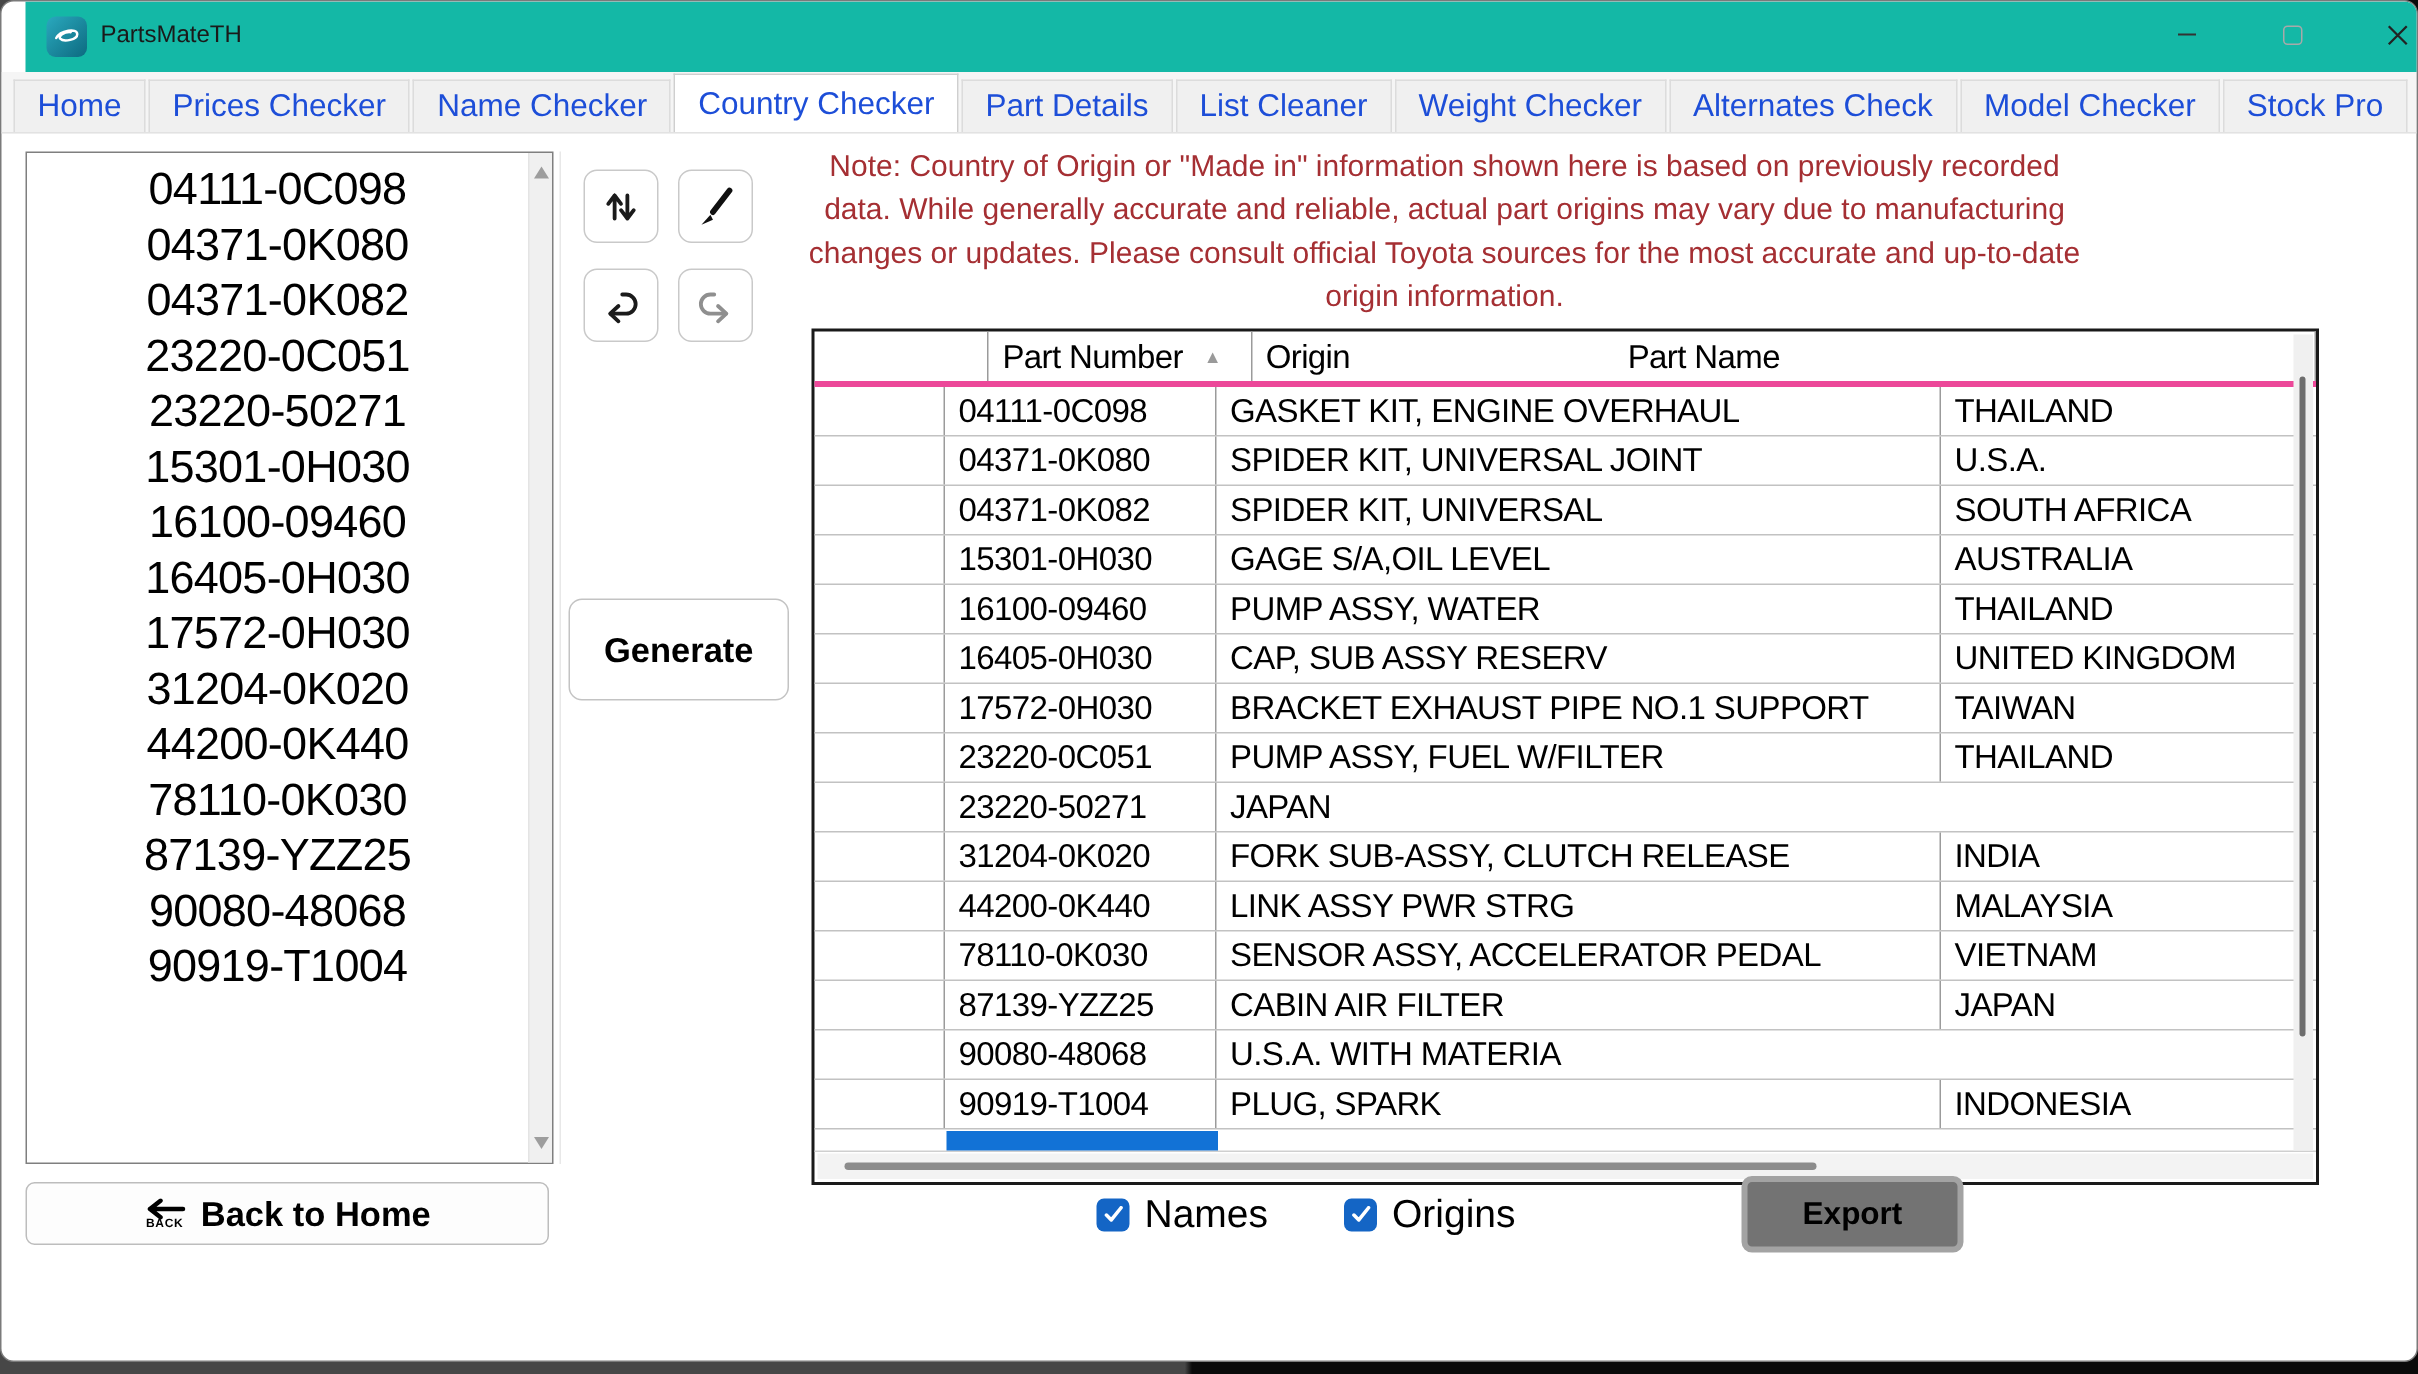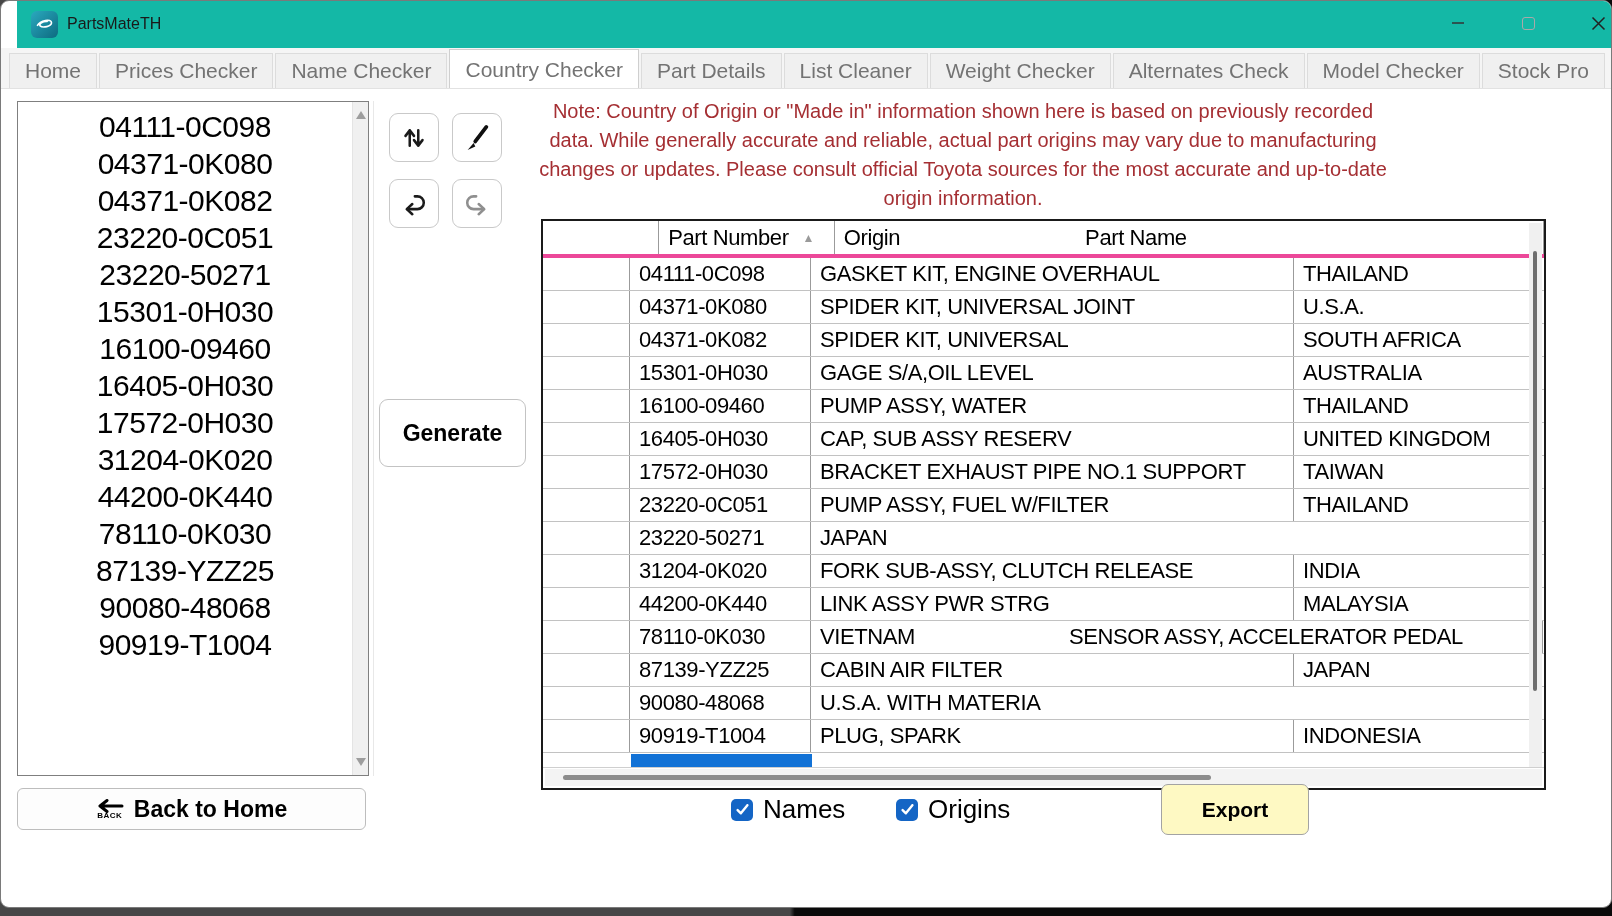--- a/index.html
+++ b/index.html
@@ -16,21 +16,21 @@
               background:linear-gradient(135deg,#2aa9be,#0d6a80); display:flex; align-items:center; justify-content:center; }
   .win-title { position:absolute; left:50px; top:14px; font-size:16px; color:#1a1a1a; }
   .win-controls { position:absolute; right:6px; top:6px; display:flex; gap:24px; }
   .win-btn { width:46px; height:32px; border:none; background:transparent; display:flex; align-items:center; justify-content:center; cursor:default; }
   .max-box { width:13px; height:13px; border:1.6px solid #a9a9a9; border-radius:3px; display:inline-block; }
 
   
   .tabbar { position:absolute; left:0; top:47px; width:100%; height:41px; background:#f5f5f5;
             display:flex; align-items:flex-end; padding-left:8px; border-bottom:1px solid #e2e2e2; overflow:hidden; }
   .tab { flex:0 0 auto; height:35px; margin-right:2px; padding:0 15px; background:#f0f0f0;
-         border:1px solid #dcdcdc; border-bottom:none; font-size:21px; color:#737373;
+         border:1px solid #dcdcdc; border-bottom:none; font-size:21px; color:#1d4ed8;
          display:flex; align-items:center; white-space:nowrap; }
   .tab.active { height:40px; background:#fff; border-color:#cfcfcf; margin-bottom:-1px; position:relative; z-index:2; }
 
   
   .partlist-wrap { position:absolute; left:16px; top:100px; width:352px; height:675px;
                    border:1px solid #7f7f7f; background:#fff; }
   .partlist { position:absolute; left:0; top:0; right:16px; bottom:0; padding-top:6px; overflow:hidden; }
   .part-item { font-size:30px; line-height:37px; text-align:center; color:#000; letter-spacing:-0.5px; }
   .list-vscroll { position:absolute; right:0; top:0; bottom:0; width:16px; background:#f0f0f0; border-left:1px solid #e4e4e4; }
   .arr-up, .arr-dn { position:absolute; left:3px; width:0; height:0; border-left:5px solid transparent; border-right:5px solid transparent; }
@@ -79,22 +79,22 @@
   .hscroll { position:absolute; left:2px; right:2px; bottom:2px; height:17px; background:#f3f3f3; }
   .hthumb { position:absolute; left:18px; top:6px; width:648px; height:5px; border-radius:3px; background:#8c8c8c; }
   .tbl-vscroll { position:absolute; right:2px; top:2px; bottom:21px; width:13px; background:#f0f0f0; }
   .vthumb { position:absolute; left:4px; top:28px; width:4px; height:440px; border-radius:2px; background:#6e6e6e; }
 
   
   .chk-row { position:absolute; top:793px; display:flex; align-items:center; gap:10px; }
   .blue-box { width:22px; height:22px; border-radius:5px; background:var(--chk-blue,#1465C5);
               display:inline-flex; align-items:center; justify-content:center; }
   .chk-label { font-size:26px; color:#000; }
-  .export-btn { position:absolute; left:1160px; top:783px; width:148px; height:51px; background:#fef9c3;
-                border:1px solid #a3a3a3; border-radius:7px; font-size:21px; font-weight:600; color:#000; font-family:inherit; }
+  .export-btn { position:absolute; left:1160px; top:783px; width:148px; height:51px; background:#737373;
+                border:4px solid #a3a3a3; border-radius:7px; font-size:21px; font-weight:600; color:#000; font-family:inherit; }
 </style>
 </head>
 <body>
 
 <div class="window">
 
   <div class="titlebar">
     <div class="app-icon">
       <svg width="21" height="21" viewBox="0 0 24 24">
         <path d="M4 13c3-6 16-8 16-3 0 4-10 6.5-13 3.5-1.8-1.8 3-5.5 8-5" fill="none" stroke="#fff" stroke-width="1.9" stroke-linecap="round"></path>
@@ -287,22 +287,22 @@
         <div class="tr">
           <div class="td col-sel"></div>
           <div class="td col-num">44200-0K440</div>
           <div class="td col-name">LINK ASSY PWR STRG</div>
           <div class="td col-origin">MALAYSIA</div>
         </div>
 
         <div class="tr">
           <div class="td col-sel"></div>
           <div class="td col-num">78110-0K030</div>
+          <div class="td col-name">SENSOR ASSY, ACCELERATOR PEDAL</div>
           <div class="td col-origin">VIETNAM</div>
-          <div class="td col-name">SENSOR ASSY, ACCELERATOR PEDAL</div>
         </div>
 
         <div class="tr">
           <div class="td col-sel"></div>
           <div class="td col-num">87139-YZZ25</div>
           <div class="td col-name">CABIN AIR FILTER</div>
           <div class="td col-origin">JAPAN</div>
         </div>
 
         <div class="tr">

